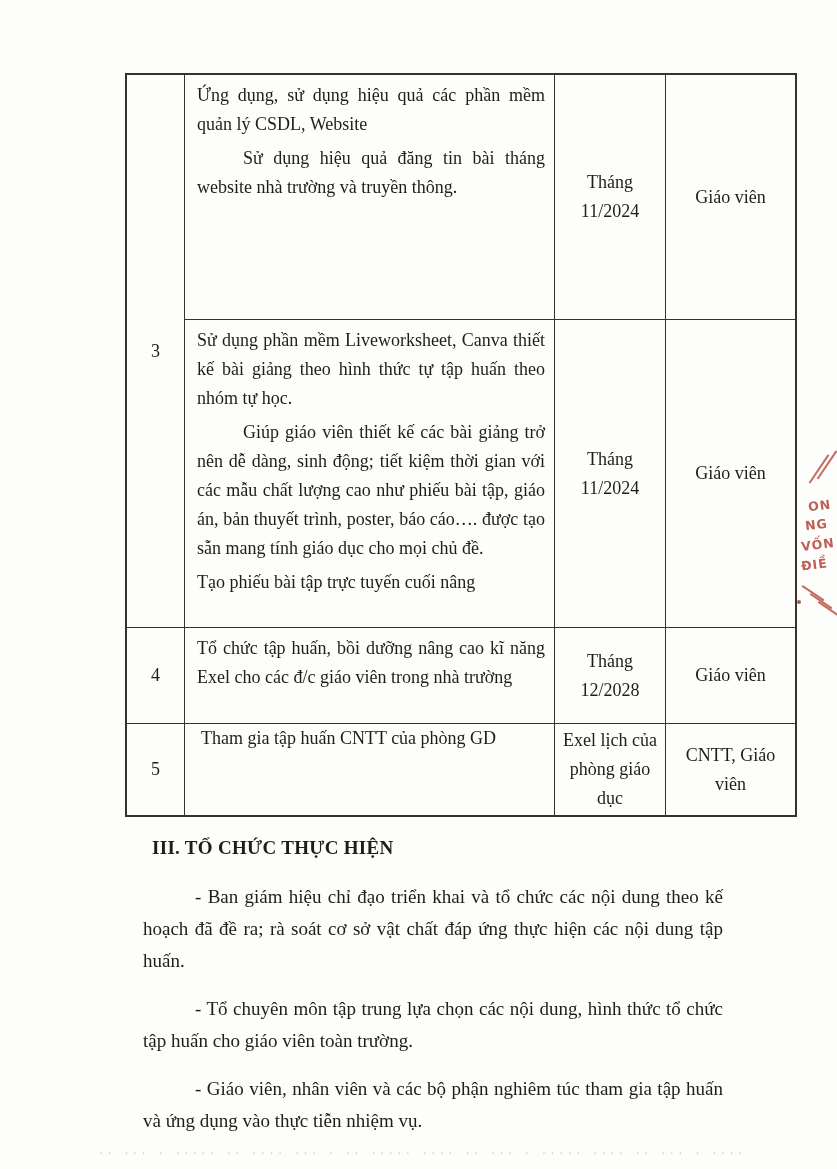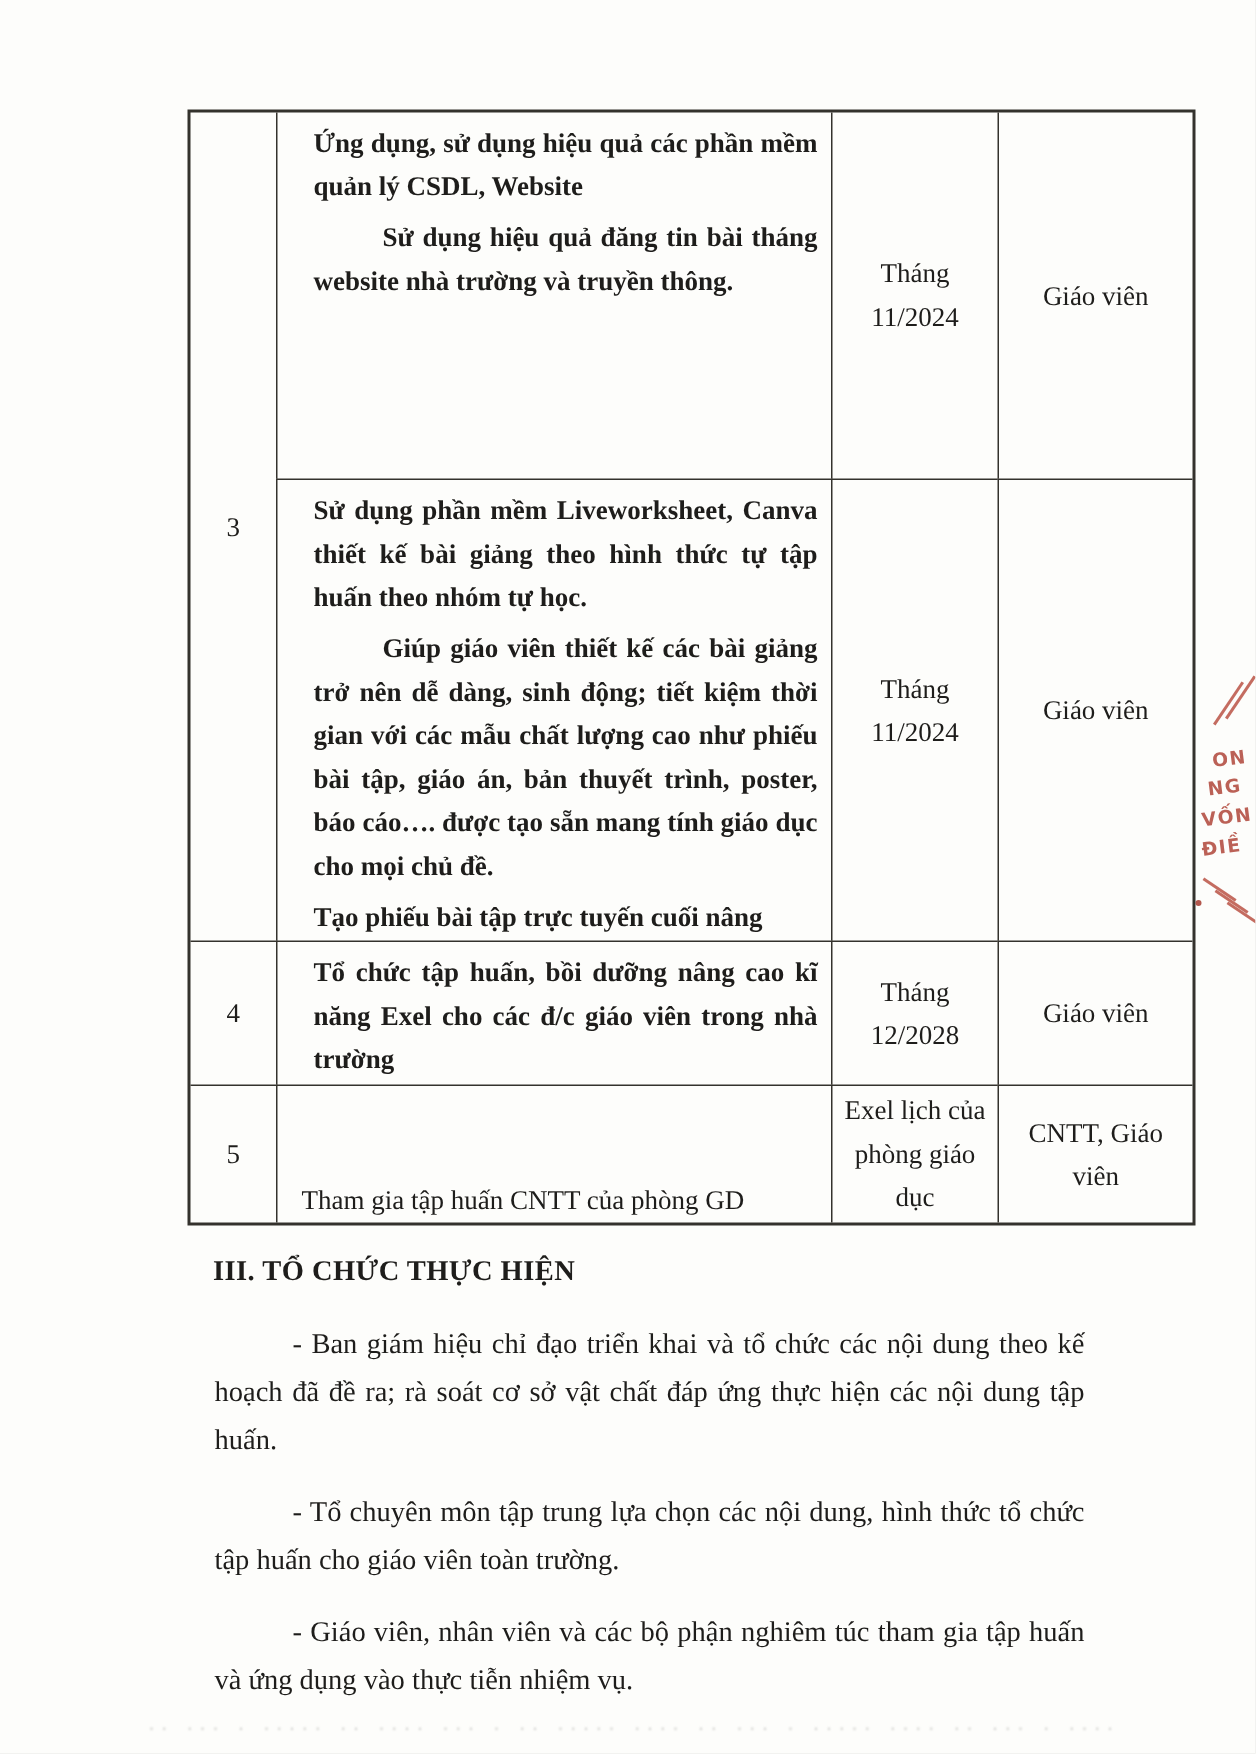--- a/index.html
+++ b/index.html
@@ -18,33 +18,33 @@
     grid-template-columns:57px 370px 111px 1fr;
     grid-template-rows:244px 308px 96px 1fr;
     border:2px solid #34322d;
     background:#fdfdfb;
   }
   .cell{font-size:18px;overflow:hidden;}
   .bl{border-left:1.6px solid #34322d;}
   .bt{border-top:1.6px solid #34322d;}
   .no-cell{display:flex;align-items:center;justify-content:center;}
   .no-merged{grid-row:1/3;grid-column:1;}
-  .content-cell{padding:6px 9px 0 24px;text-align:justify;line-height:29px;font-weight:bold;}
+  .content-cell{padding:6px 9px 0 12px;text-align:justify;line-height:29px;}
   .content-cell p{margin:0 0 5px 0;}
   .content-cell p.ind{text-indent:46px;}
   .center-cell{
     display:flex;align-items:center;justify-content:center;
     text-align:center;line-height:29px;padding:0 2px;
   }
-  .v-center{display:flex;align-items:flex-end;text-align:left;padding:0 6px 0 16px;line-height:29px;}
+  .v-center{display:flex;align-items:flex-start;text-align:left;padding:0 6px 0 16px;line-height:29px;}
 
   
   .section{position:absolute;left:127px;top:831px;width:612px;}
   .section h3{
-    margin:0 0 2px 15px;font-size:19px;line-height:34px;
+    margin:0 0 2px 25px;font-size:19px;line-height:34px;
     font-weight:bold;letter-spacing:.3px;
   }
   .section p{
     margin:16px;font-size:19px;line-height:32px;
     text-align:justify;text-indent:52px;
   }
 
   
   .red-frag{
     position:absolute;color:#b0463a;font-family:"DejaVu Sans",sans-serif;

